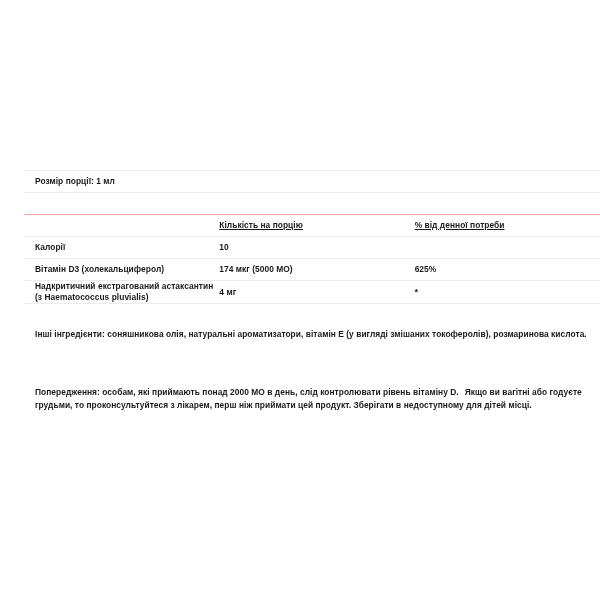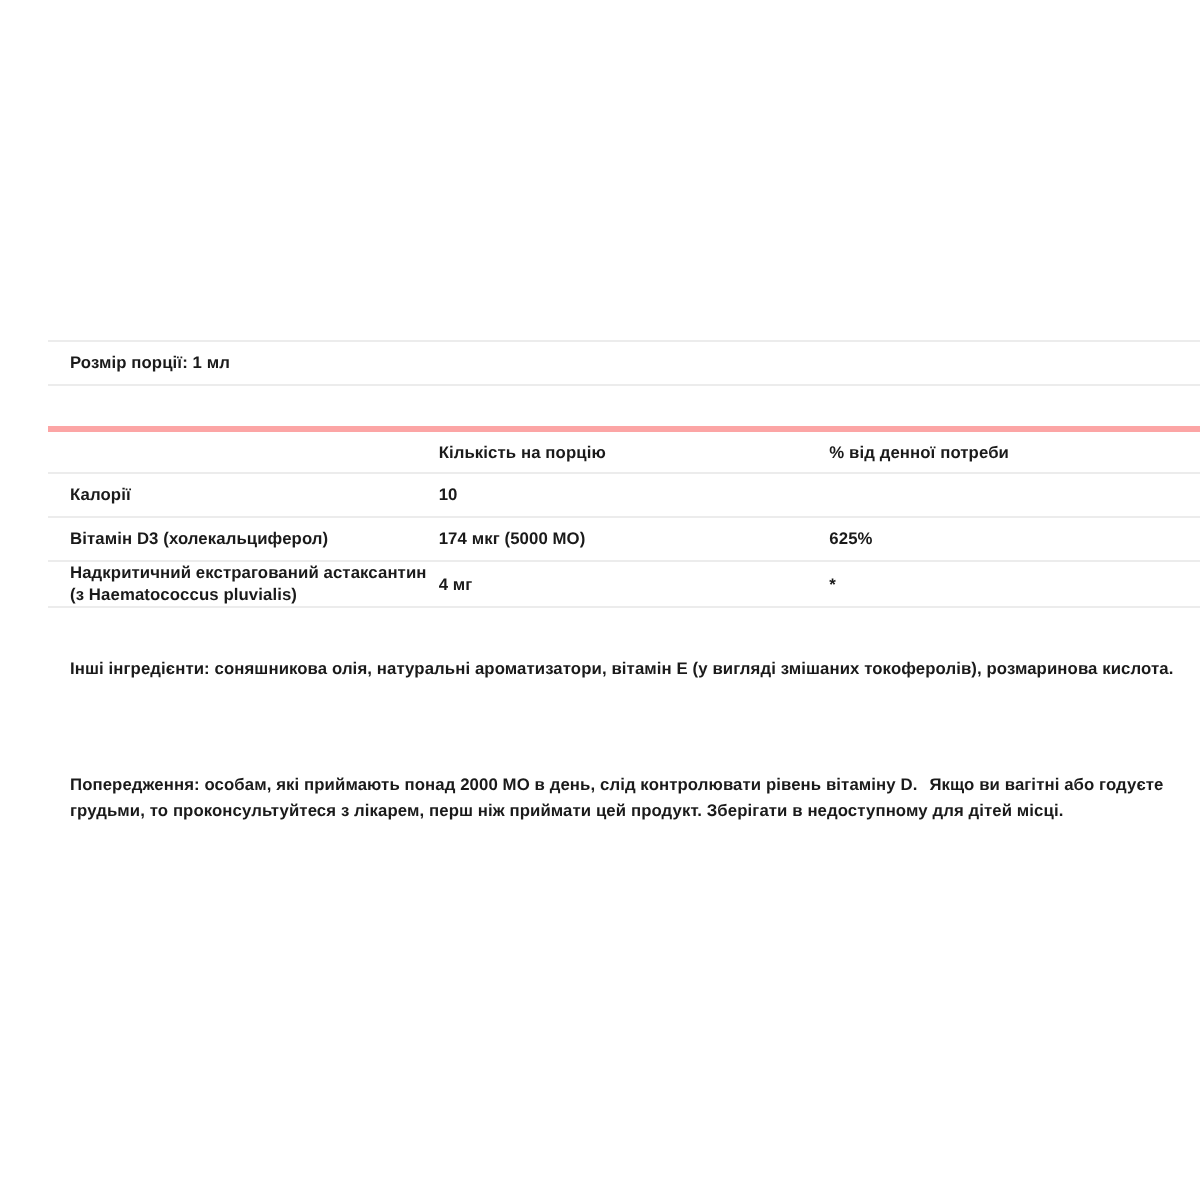--- a/index.html
+++ b/index.html
@@ -59,22 +59,23 @@
   .col-dv     { width: 103px; }
 
   tr.serving-row td { border-top: 1px solid #ececec; }
 
   tr.spacer-row td {
     height: 22px;
     border-top: 1px solid #ececec;
   }
 
   tr.header-row th {
-    border-top: 3px solid #fca5a5;
+    border-top: 1px solid #fca5a5;
     font-weight: bold;
+    text-decoration: underline;
   }
 
   tr.last-row td {
     border-bottom: 1px solid #ececec;
   }
 
   .dv-star {
     font-size: 9px;
     line-height: 11px;
   }

